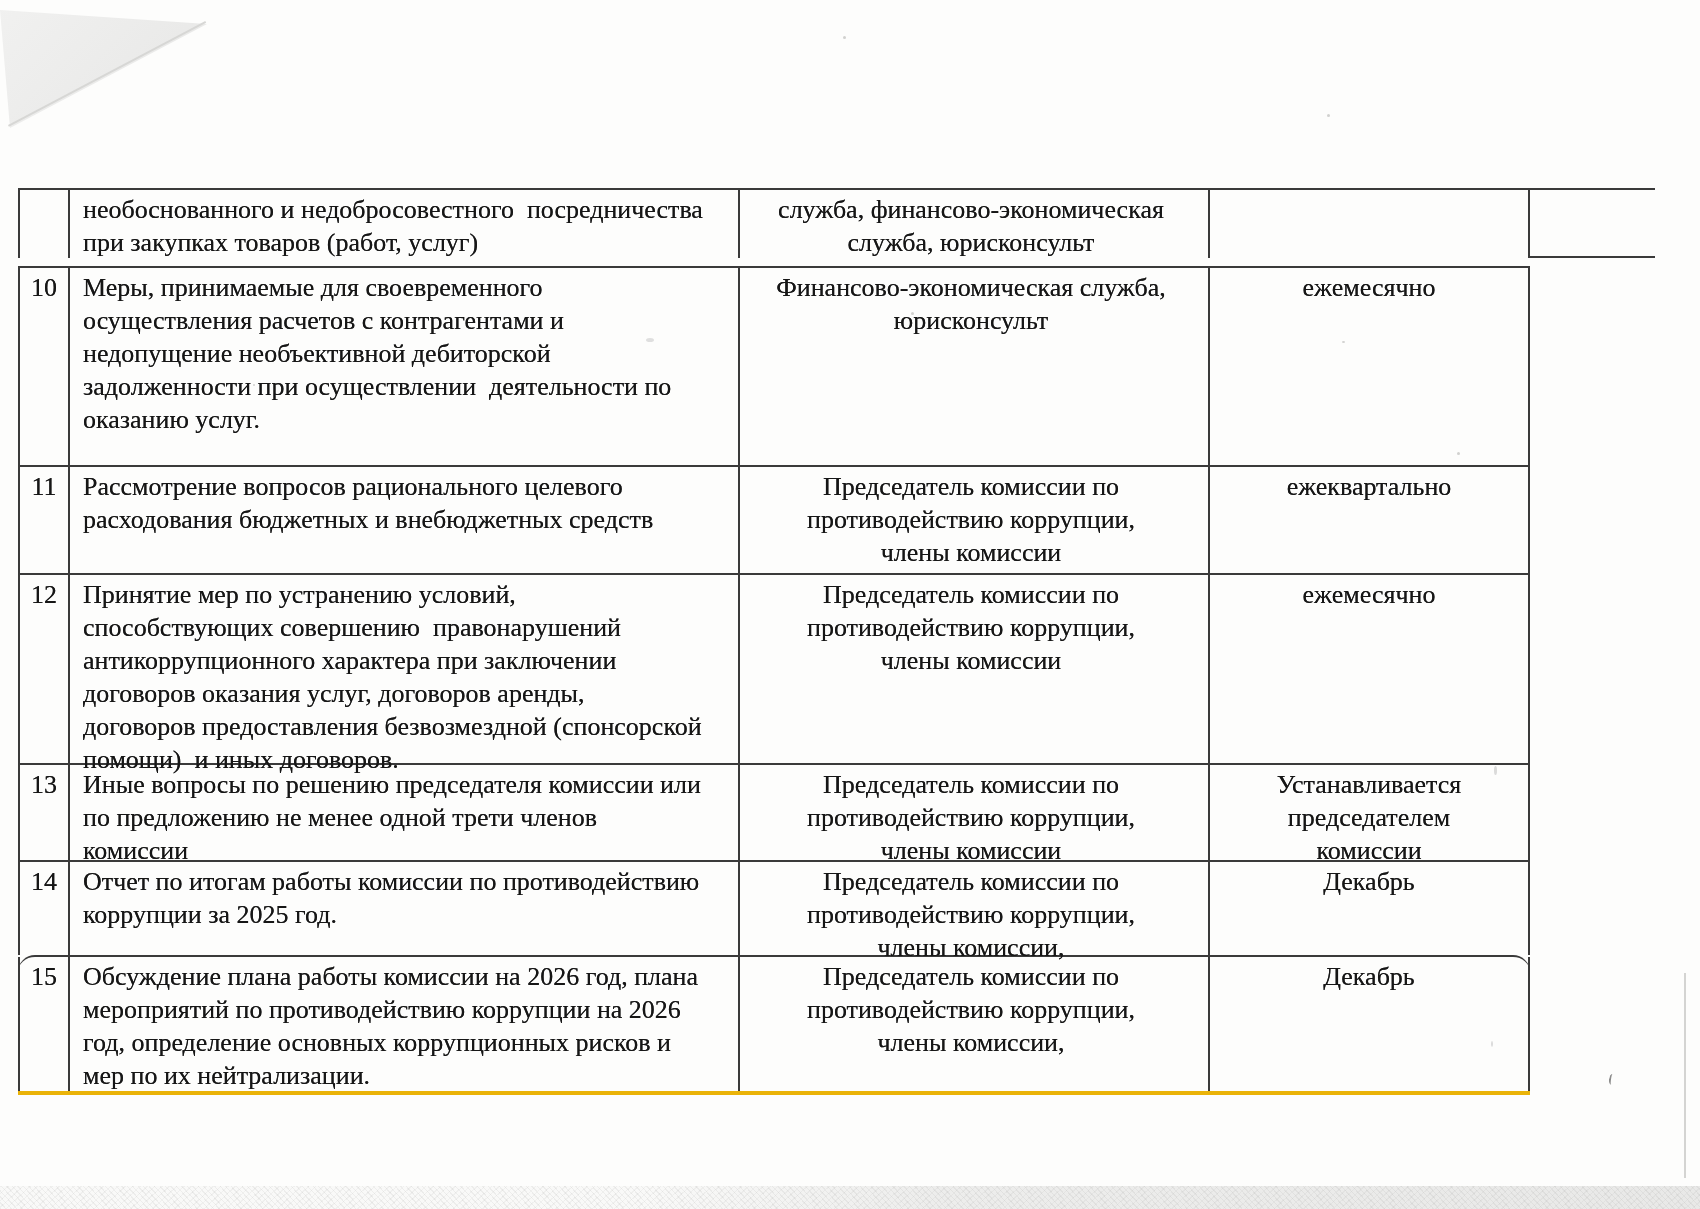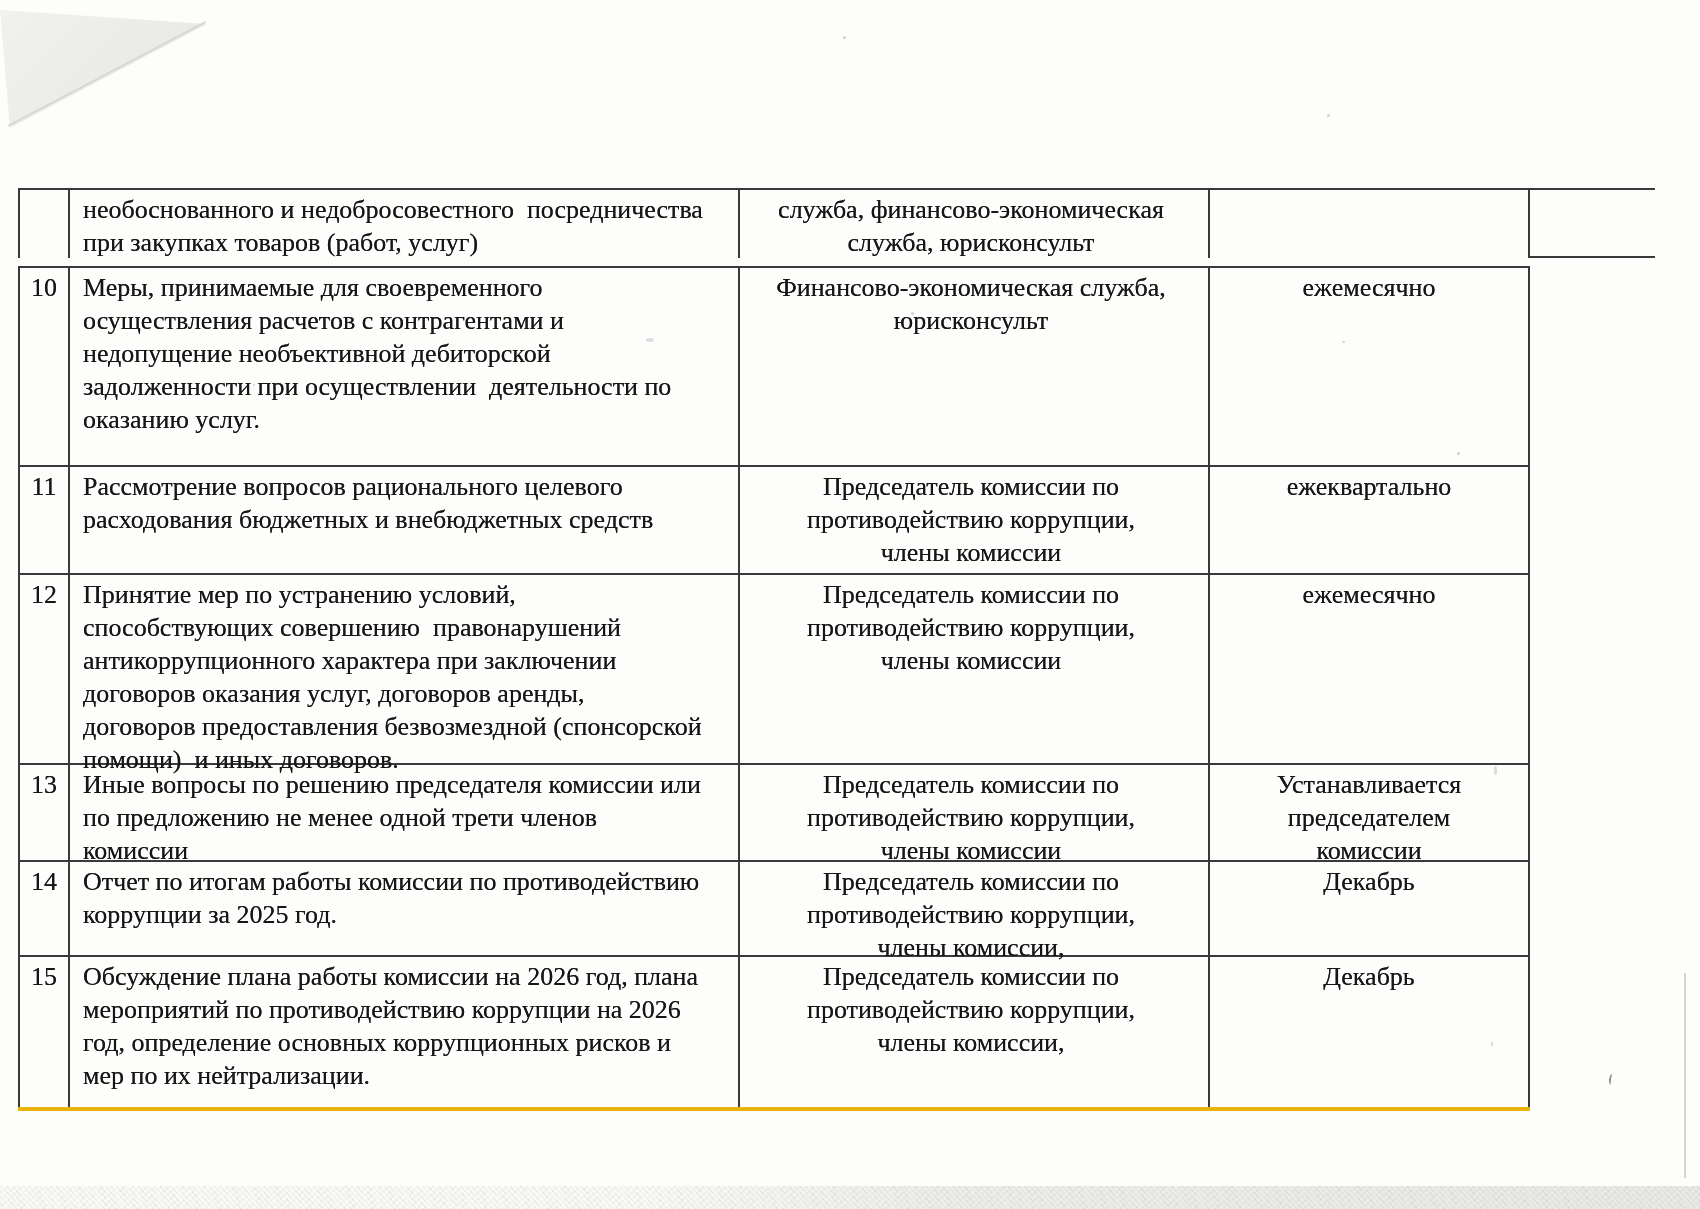--- a/index.html
+++ b/index.html
@@ -55,21 +55,21 @@
   .c-num {width:52px; border-left:2px solid #3a3a3a;border-right:2px solid #3a3a3a;text-align:center;}
   .c-act {width:670px;border-right:2px solid #3a3a3a;text-align:left;padding-left:13px;padding-right:8px;}
   .c-resp{width:470px;border-right:2px solid #3a3a3a;text-align:center;padding-right:6px;}
   .c-freq{width:320px;border-right:2px solid #3a3a3a;text-align:center;padding-left:4px;padding-right:4px;}
   .h-r9 {height:70px;}
   .h-r10{height:199px;margin-top:8px;}
   .h-r11{height:108px;}
   .h-r12{height:190px;}
   .h-r13{height:97px;justify-content:center;}
   .h-r14{height:95px;}
-  .h-r15{height:152px;}
+  .h-r15{height:136px;border-radius:17px;}
   .row:first-child{border-top-width:2px;}
   
   .ext-col-top{
     position:absolute;left:1530px;top:188px;width:125px;height:70px;
     box-sizing:border-box;
     border-top:2px solid #3a3a3a;border-bottom:2px solid #3a3a3a;
   }
 </style>
 </head>
 <body>

